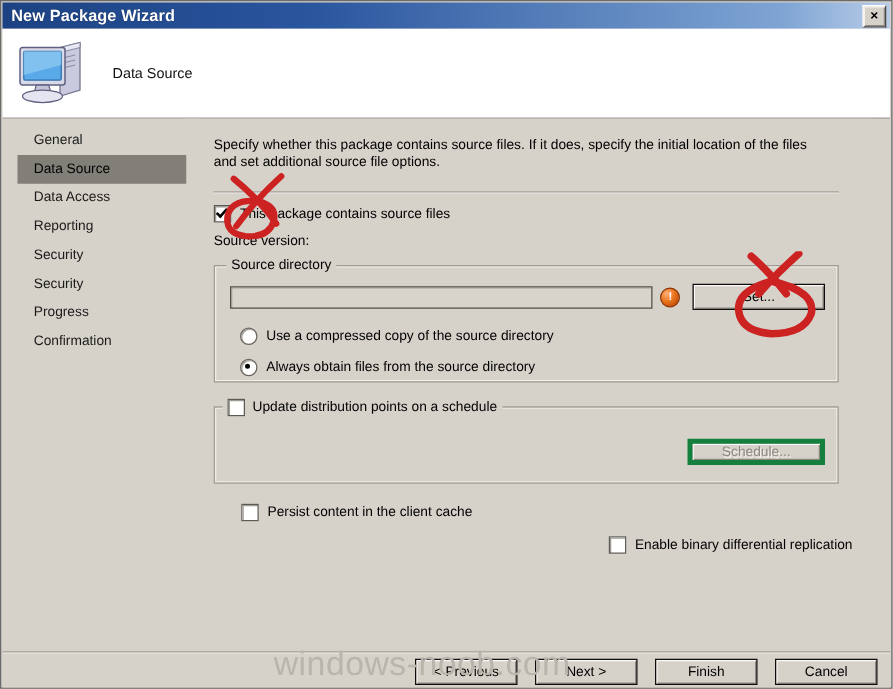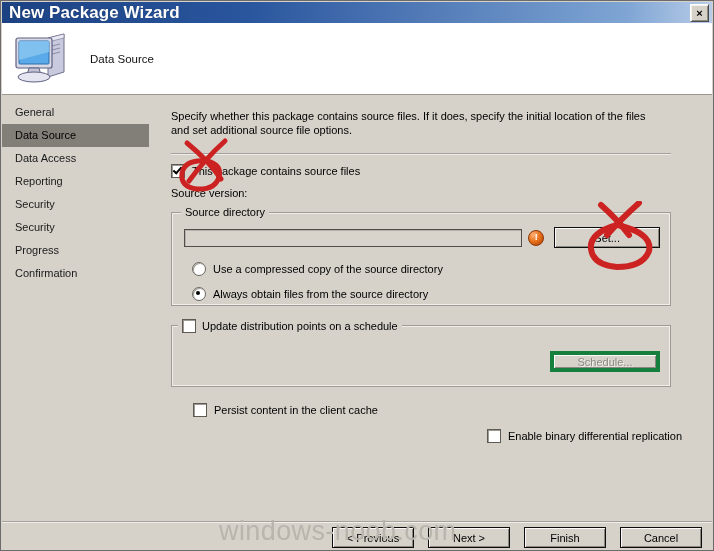--- a/index.html
+++ b/index.html
@@ -11,21 +11,21 @@
   #app{position:relative;width:714px;height:551px;background:#d6d2ca;
        border:1px solid #6b6b6b;box-sizing:border-box;}
 
   
   .titlebar{
     position:absolute;left:1px;top:1px;width:710px;height:21px;
     background:linear-gradient(to right,#1c4283 0%,#2a569e 35%,#7fa5d4 88%,#b9cde8 100%);
     display:flex;align-items:center;
   }
   .titlebar .tb-text{
-    color:#fff;font-weight:bold;font-size:17px;margin-left:7px;
+    color:#fff;font-weight:bold;font-size:13px;margin-left:7px;
     letter-spacing:.1px;text-shadow:0 0 1px rgba(0,0,0,.4);
   }
   .tb-close{
     position:absolute;right:3px;top:2px;width:17px;height:16px;
     background:#d6d2ca;border:1px solid #ffffff;border-right-color:#4a4a4a;
     border-bottom-color:#4a4a4a;box-shadow:inset 1px 1px 0 #f4f2ee, inset -1px -1px 0 #8d8a83;
     display:flex;align-items:center;justify-content:center;
     font-size:11px;font-weight:bold;color:#000;line-height:1;cursor:pointer;
   }
 
@@ -35,21 +35,21 @@
     background:#ffffff;border-bottom:1px solid #9b978f;
     display:flex;align-items:center;
   }
   .header-icon{width:62px;height:58px;margin-left:10px;flex:none;}
   .header-title{margin-left:16px;font-size:11.5px;color:#111;}
 
   
   .sidebar{
     position:absolute;left:1px;top:94px;width:160px;height:426px;
     background:#d6d2ca;border-right:1px solid #8f8b84;
-    padding-top:6px;box-sizing:border-box;
+    padding-top:6px;box-sizing:border-box;padding-left:12px;
   }
   .side-item{
     height:23px;line-height:23px;padding-left:13px;font-size:11px;color:#1a1a1a;
     white-space:nowrap;cursor:default;
   }
   .side-item.active{background:#827f79;color:#000;}
 
   
   .main{
     position:absolute;left:148px;top:94px;width:549px;height:426px;

